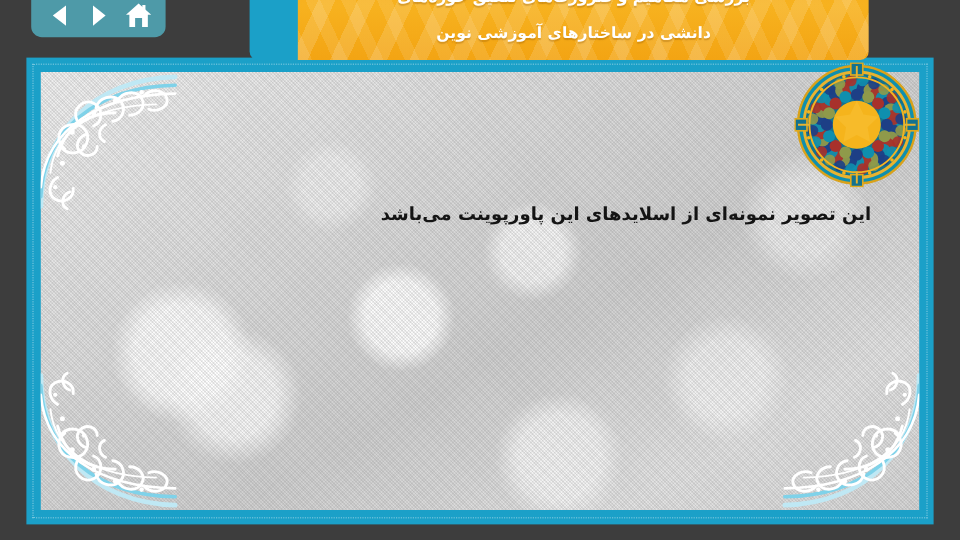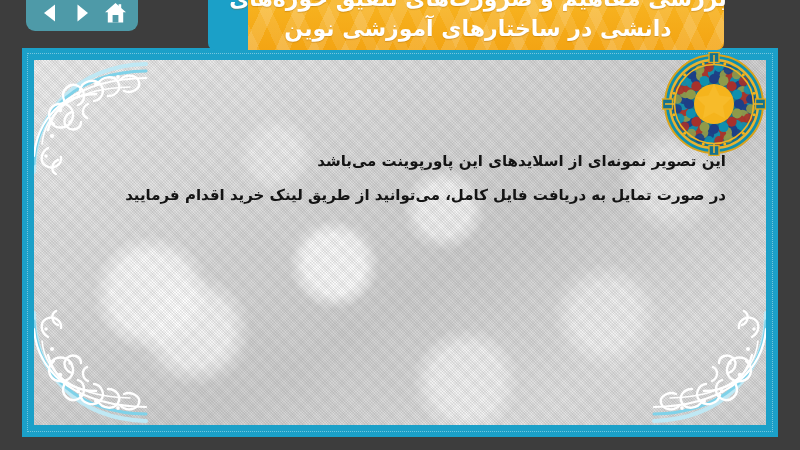--- a/index.html
+++ b/index.html
@@ -119,40 +119,40 @@
     width: 448px; height: 100%;
     display: flex;
     flex-direction: column;
     align-items: center;
     justify-content: flex-end;
     padding-bottom: 6px;
     direction: rtl;
   }
   .title-line {
     color: #ffffff;
-    font-size: 22px;
+    font-size: 13px;
     line-height: 30px;
     font-weight: 700;
     white-space: nowrap;
     text-shadow: 0 1px 1px rgba(150,90,0,.35);
   }
 
   
   #medallion {
     position: absolute;
     right: 12px; top: 4px;
     width: 104px; height: 104px;
     z-index: 35;
     pointer-events: none;
   }
 
   
   #body-text {
     position: absolute;
-    left: 28px; top: 96px;
+    left: 28px; top: 113px;
     width: 676px;
     direction: rtl;
     text-align: right;
     z-index: 20;
   }
   .body-line {
     color: #141414;
     font-size: 15px;
     line-height: 34px;
     font-weight: 600;
@@ -284,21 +284,20 @@
           <circle cx="84" cy="17" r="1.9"></circle>
           <circle cx="18" cy="76" r="2.1"></circle>
           <circle cx="12" cy="96" r="1.8"></circle>
           <circle cx="36" cy="62" r="1.7"></circle>
         </g>
       </svg>
     </div>
 
     <div id="body-text">
       <div class="body-line">این تصویر نمونه‌ای از اسلایدهای این پاورپوینت می‌باشد</div>
-      <div class="body-line">در صورت تمایل به دریافت فایل کامل، می‌توانید از طریق لینک خرید اقدام فرمایید</div>
     </div>
 
     <div id="medallion">
       <svg width="104" height="104" viewBox="0 0 104 104" aria-hidden="true">
         <defs>
           <clipPath id="medClip">
               <circle cx="52" cy="52" r="49"></circle>
             </clipPath>
         </defs>
         <circle cx="52" cy="52" r="49" fill="#0f8fae" stroke="#d9a21a" stroke-width="2"></circle>

